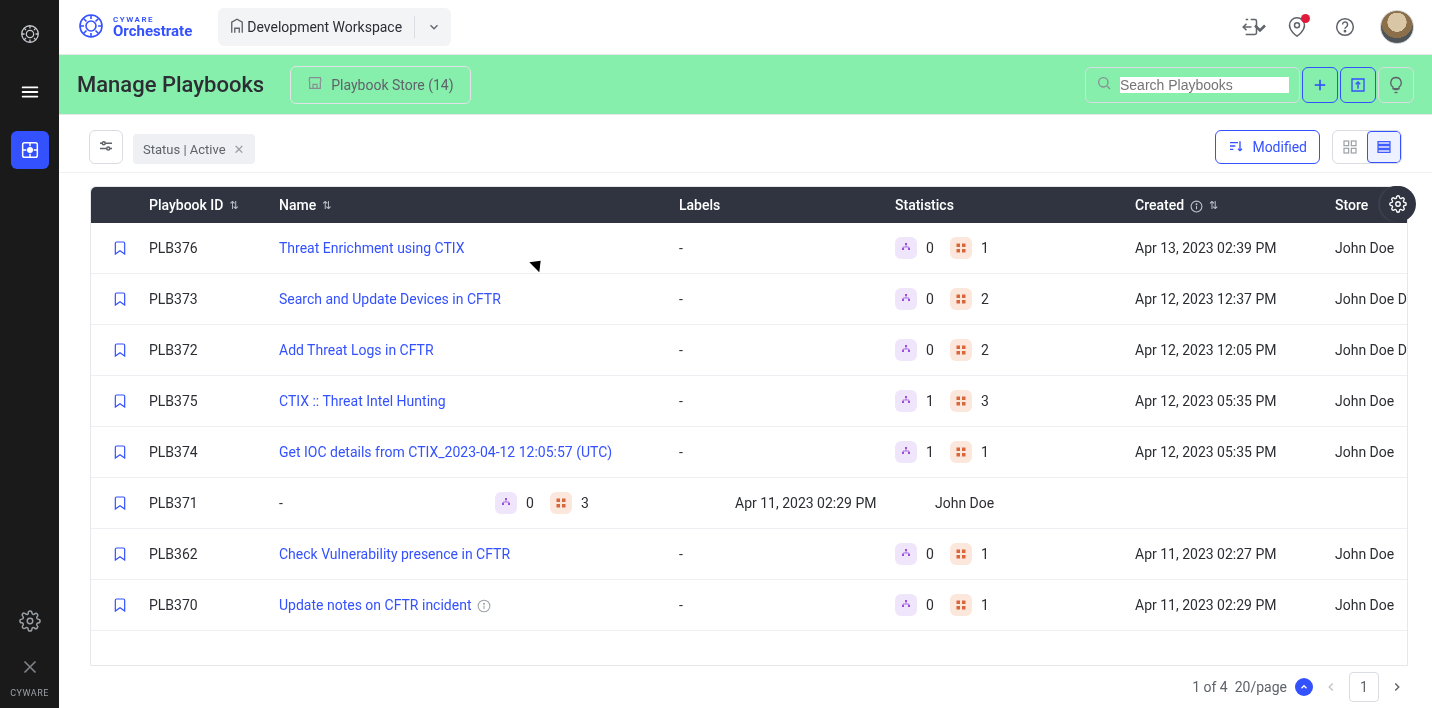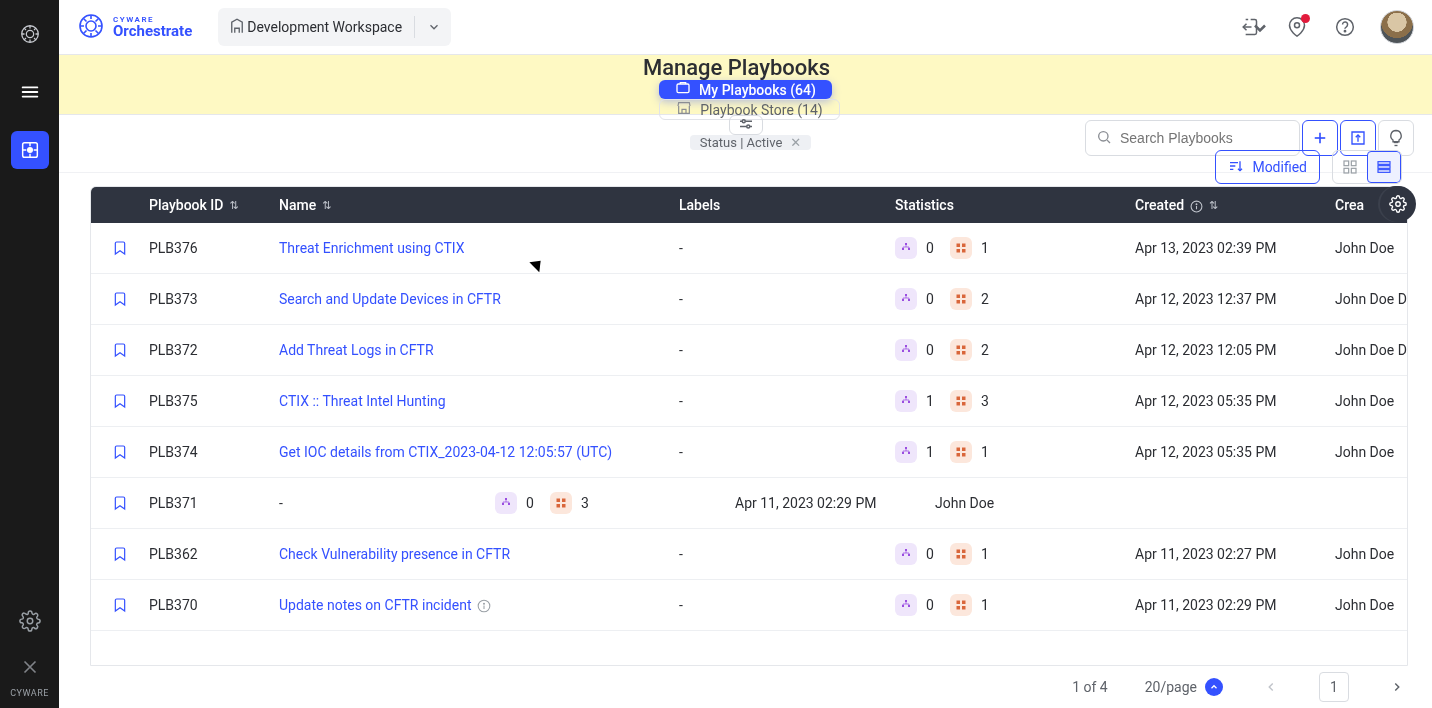--- a/index.html
+++ b/index.html
@@ -24,33 +24,33 @@
   .workspace-btn { display: flex; align-items: center; background: #f3f4f6; border-radius: 6px; height: 38px; padding: 0 10px; gap: 12px; cursor: pointer; }
   .workspace-main { display: flex; align-items: center; gap: 1px; }
   .workspace-caret { border-left: 1px solid #d9dce1; padding-left: 12px; height: 22px; display: flex; align-items: center; }
   .top-header-right { margin-left: auto; display: flex; align-items: center; gap: 22px; }
   .hdr-icon { width: 26px; height: 26px; display: flex; align-items: center; justify-content: center; cursor: pointer; position: relative; }
   .hdr-icon svg { width: 20px; height: 20px; }
   .red-dot { position: absolute; top: 0; right: 0; width: 9px; height: 9px; background: #e21b3c; border-radius: 50%; }
   .avatar { width: 34px; height: 34px; border-radius: 50%; background: radial-gradient(circle at 50% 35%, #d9c6a5 36%, #8b6f4a 37% 60%, #4e5458 61%); border: 1px solid #d0d3d8; }
 
   
-  .sub-header { position: absolute; top: 55px; left: 59px; right: 0; height: 60px; border-bottom: 1px solid #e5e7eb; display: flex; align-items: center; padding: 0 18px; background: #fef9c3; flex-direction: column; }
+  .sub-header { position: absolute; top: 55px; left: 59px; right: 0; height: 60px; border-bottom: 1px solid #e5e7eb; display: flex; align-items: center; padding: 0 18px; background: #86efac; }
   .page-title { font-size: 22px; font-weight: 500; color: #2c2e33; margin-right: 18px; }
   .tab { display: flex; align-items: center; gap: 8px; height: 38px; padding: 0 16px; border-radius: 6px; cursor: pointer; font-size: 14px; }
   .tab.primary { background: #3451ff; color: #fff; font-weight: 500; box-shadow: 0 3px 8px rgba(52,81,255,0.35); }
   .tab.secondary { border: 1px solid #e1e3e8; color: #5f636a; margin-left: 8px; }
   .sub-header-right { margin-left: auto; display: flex; align-items: center; gap: 2px; }
   .search-box { position: relative; width: 215px; height: 36px; border: 1px solid #d9dce1; border-radius: 6px; display: flex; align-items: center; padding: 0 10px; gap: 8px; }
   .search-box input { border: none; outline: none; width: 100%; font-size: 14px; color: #5f636a; }
   .icon-btn { width: 36px; height: 36px; border: 1px solid #3451ff; border-radius: 6px; display: flex; align-items: center; justify-content: center; cursor: pointer; }
   .icon-btn svg { width: 18px; height: 18px; }
 
   
-  .filter-row { position: absolute; top: 115px; left: 59px; right: 0; height: 58px; display: flex; align-items: center; padding: 0 30px 8px 30px; border-bottom: 1px solid #f0f1f4; flex-direction: column; }
+  .filter-row { position: absolute; top: 115px; left: 59px; right: 0; height: 58px; display: flex; align-items: flex-end; padding: 0 30px 8px 30px; border-bottom: 1px solid #f0f1f4; }
   .filter-btn { width: 34px; height: 34px; border: 1px solid #d9dce1; border-radius: 6px; display: flex; align-items: center; justify-content: center; cursor: pointer; }
   .chip { display: inline-flex; align-items: center; gap: 8px; background: #eef0f4; height: 30px; padding: 0 10px; border-radius: 4px; margin-left: 10px; color: #5f636a; font-size: 13px; }
   .chip .x { cursor: pointer; color: #9aa0a6; }
   .filter-right { margin-left: auto; display: flex; align-items: center; gap: 12px; }
   .sort-btn { display: flex; align-items: center; gap: 8px; border: 1px solid #3451ff; color: #3451ff; height: 34px; padding: 0 12px; border-radius: 6px; cursor: pointer; }
   .view-toggle { display: flex; border: 1px solid #d9dce1; border-radius: 6px; overflow: hidden; }
   .view-toggle .vt { width: 34px; height: 32px; display: flex; align-items: center; justify-content: center; cursor: pointer; }
   .view-toggle .vt.active { background: #eef1ff; border: 1px solid #3451ff; border-radius: 4px; }
 
   
@@ -77,21 +77,21 @@
   .stat-icon { width: 22px; height: 22px; border-radius: 6px; display: flex; align-items: center; justify-content: center; }
   .stat-icon.purple { background: #efe6fb; }
   .stat-icon.orange { background: #fce7dc; }
   .info-icon svg { vertical-align: middle; }
 
   
   .cursor-img { position: absolute; left: 533px; top: 257px; width: 12px; height: 16px; pointer-events: none; }
   .cursor-img::before { content: ""; position: absolute; left: 0; top: 0; border-left: 9px solid #000; border-top: 7px solid transparent; border-bottom: 7px solid transparent; transform: rotate(-45deg); }
 
   
-  .pagination { position: absolute; bottom: 0; left: 59px; right: 0; height: 42px; display: flex; align-items: center; justify-content: flex-end; padding: 0 24px; gap: 37px; font-size: 14px; color: #5f636a; background: linear-gradient(to top, #fff 60%, rgba(255,255,255,0.85)); }
+  .pagination { position: absolute; bottom: 0; left: 59px; right: 0; height: 42px; display: flex; align-items: center; justify-content: flex-end; padding: 0 24px; gap: 7px; font-size: 14px; color: #5f636a; background: linear-gradient(to top, #fff 60%, rgba(255,255,255,0.85)); }
   .per-page { display: flex; align-items: center; gap: 8px; }
   .pp-arrow { width: 18px; height: 18px; border-radius: 50%; background: #3451ff; display: flex; align-items: center; justify-content: center; }
   .page-num { width: 30px; height: 30px; border: 1px solid #d9dce1; border-radius: 4px; display: flex; align-items: center; justify-content: center; }
   .pg-nav { width: 22px; height: 22px; display: flex; align-items: center; justify-content: center; cursor: pointer; }
 </style>
 </head>
 <body>
 
 <nav class="left-rail">
   <div class="rail-top">
@@ -188,29 +188,20 @@
           <path d="M9.1 9a3 3 0 1 1 5.8 1c0 2-3 2.5-3 4"></path>
           <circle cx="12" cy="17" r="0.8" fill="#5f636a"></circle>
         </svg>
     </div>
     <div class="avatar"></div>
   </div>
 </header>
 
 <div class="sub-header">
   <h1 class="page-title">Manage Playbooks</h1>
-  <div class="tab primary">
-    <span>
-      <svg width="16" height="16" viewBox="0 0 24 24" fill="none" stroke="#fff" stroke-width="2">
-          <rect x="3" y="6" width="18" height="13" rx="2"></rect>
-          <path d="M8 6V4h8v2"></path>
-        </svg>
-    </span>
-    <span>My Playbooks (64)</span>
-  </div>
   <div class="tab secondary">
     <span>
       <svg width="16" height="16" viewBox="0 0 24 24" fill="none" stroke="#8a8d93" stroke-width="1.8">
           <path d="M3 9l1-5h16l1 5"></path>
           <path d="M4 9v11h16V9"></path>
           <path d="M9 21v-7h6v7"></path>
         </svg>
     </span>
     <span>Playbook Store (14)</span>
   </div>
@@ -312,21 +303,21 @@
     <div class="th col-created">
       <span>Created</span>
       <span class="info-icon"><svg width="13" height="13" viewBox="0 0 24 24" fill="none" stroke="#bfc3cb" stroke-width="2">
             <circle cx="12" cy="12" r="10"></circle>
             <line x1="12" y1="11" x2="12" y2="17"></line>
             <circle cx="12" cy="8" r="0.8" fill="#bfc3cb"></circle>
           </svg></span>
       <span class="sort-arrows">⇅</span>
     </div>
     <div class="th col-creator">
-      <span>Crea</span>
+      <span>Store</span>
     </div>
   </div>
   <div class="tbody" id="tbody">
       <div class="row">
         <div class="col-bookmark bookmark">
           <svg width="16" height="16" viewBox="0 0 24 24" fill="none" stroke="#3451ff" stroke-width="1.8">
             <path d="M19 21l-7-5-7 5V5a2 2 0 0 1 2-2h10a2 2 0 0 1 2 2z"></path>
           </svg>
         </div>
         <div class="col-id">PLB376</div>

